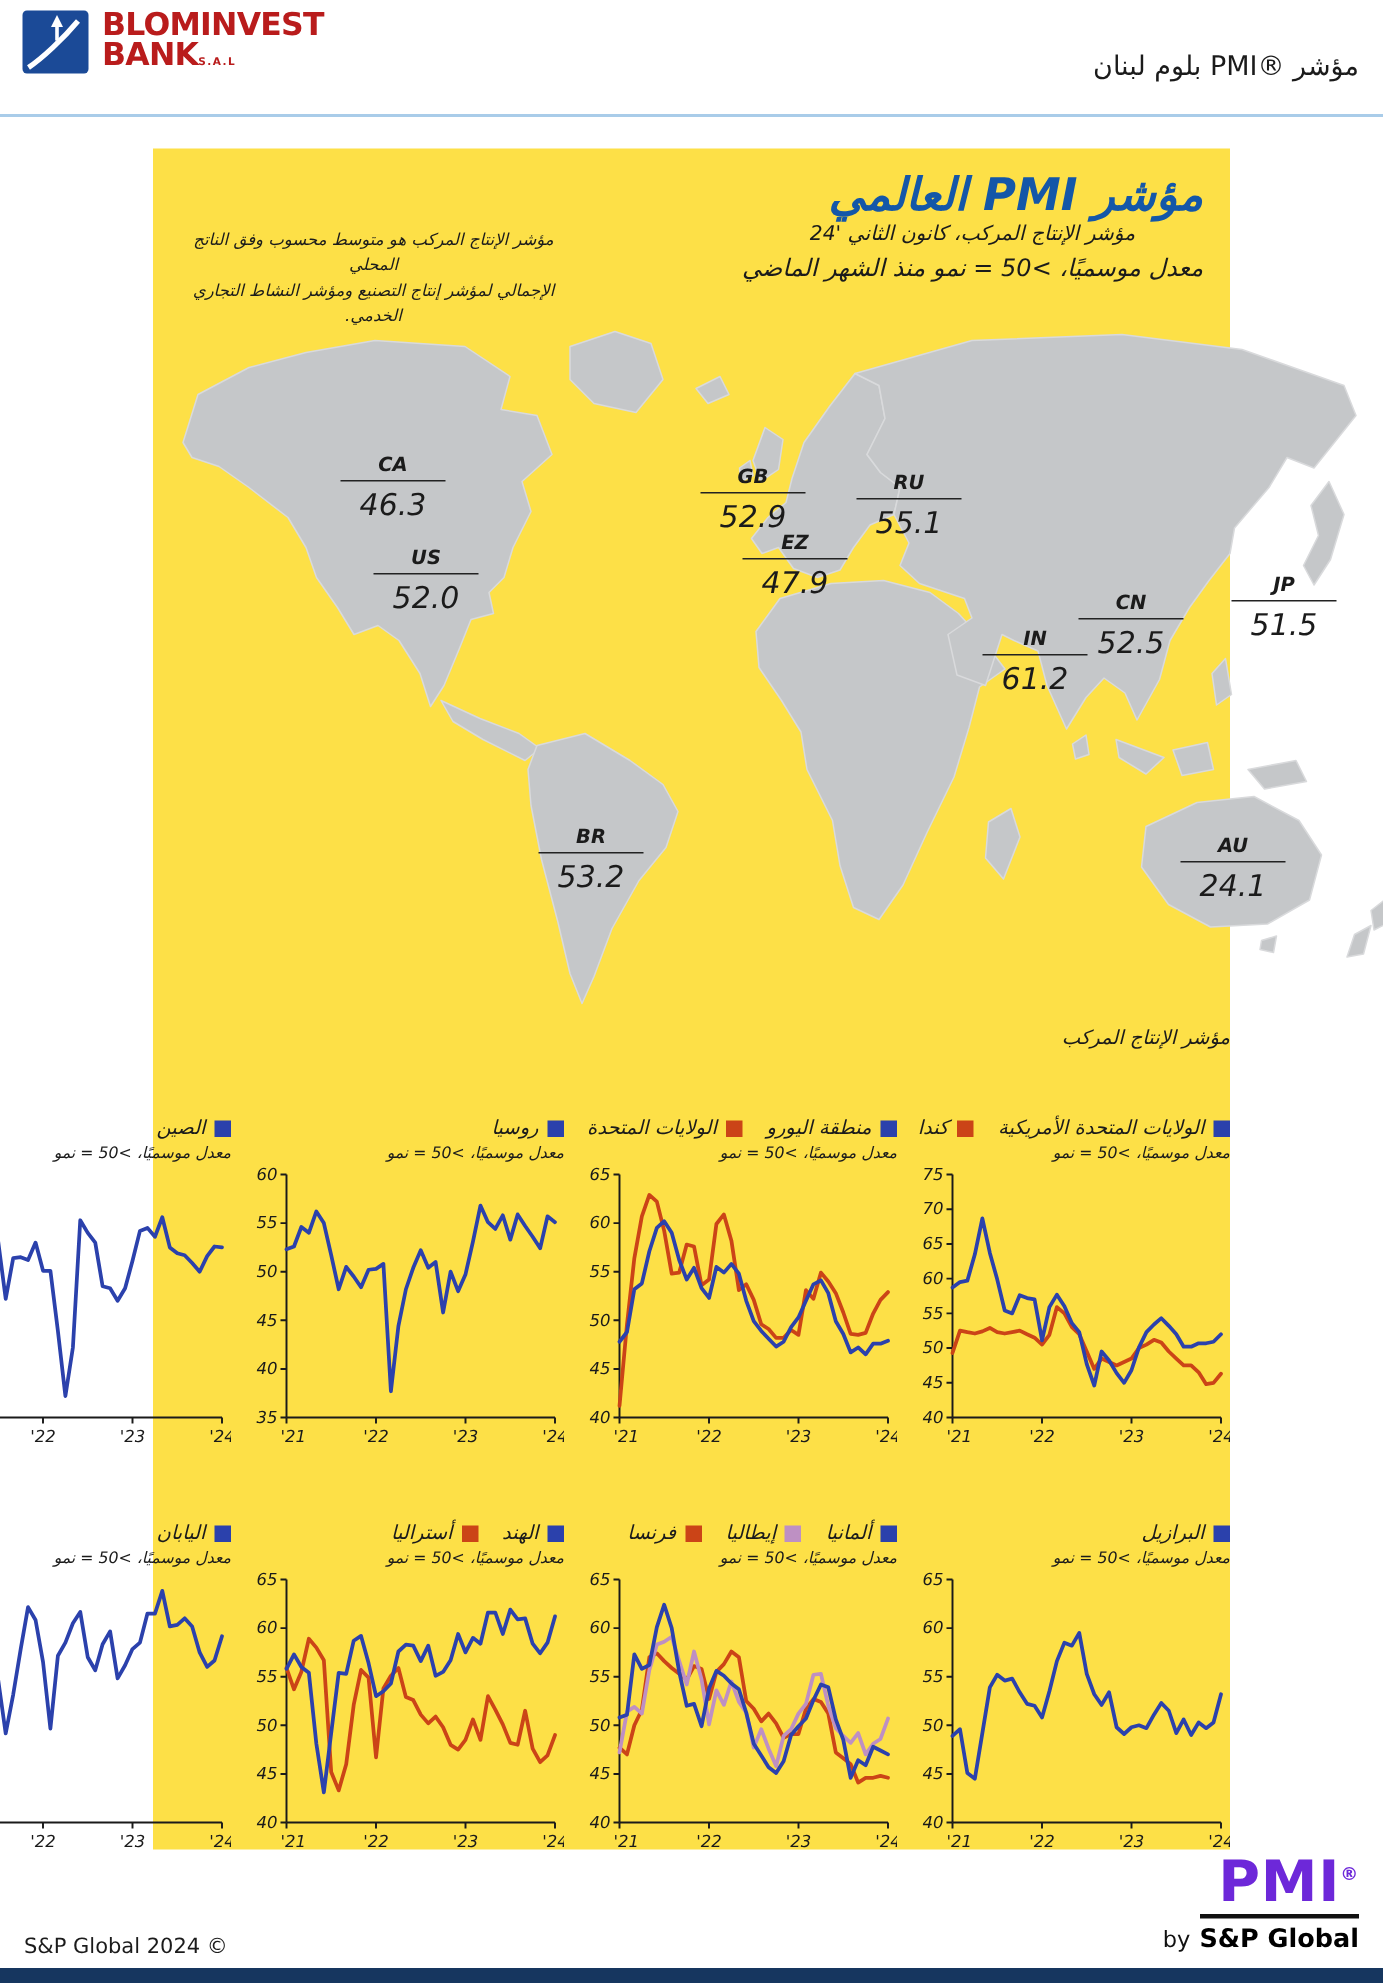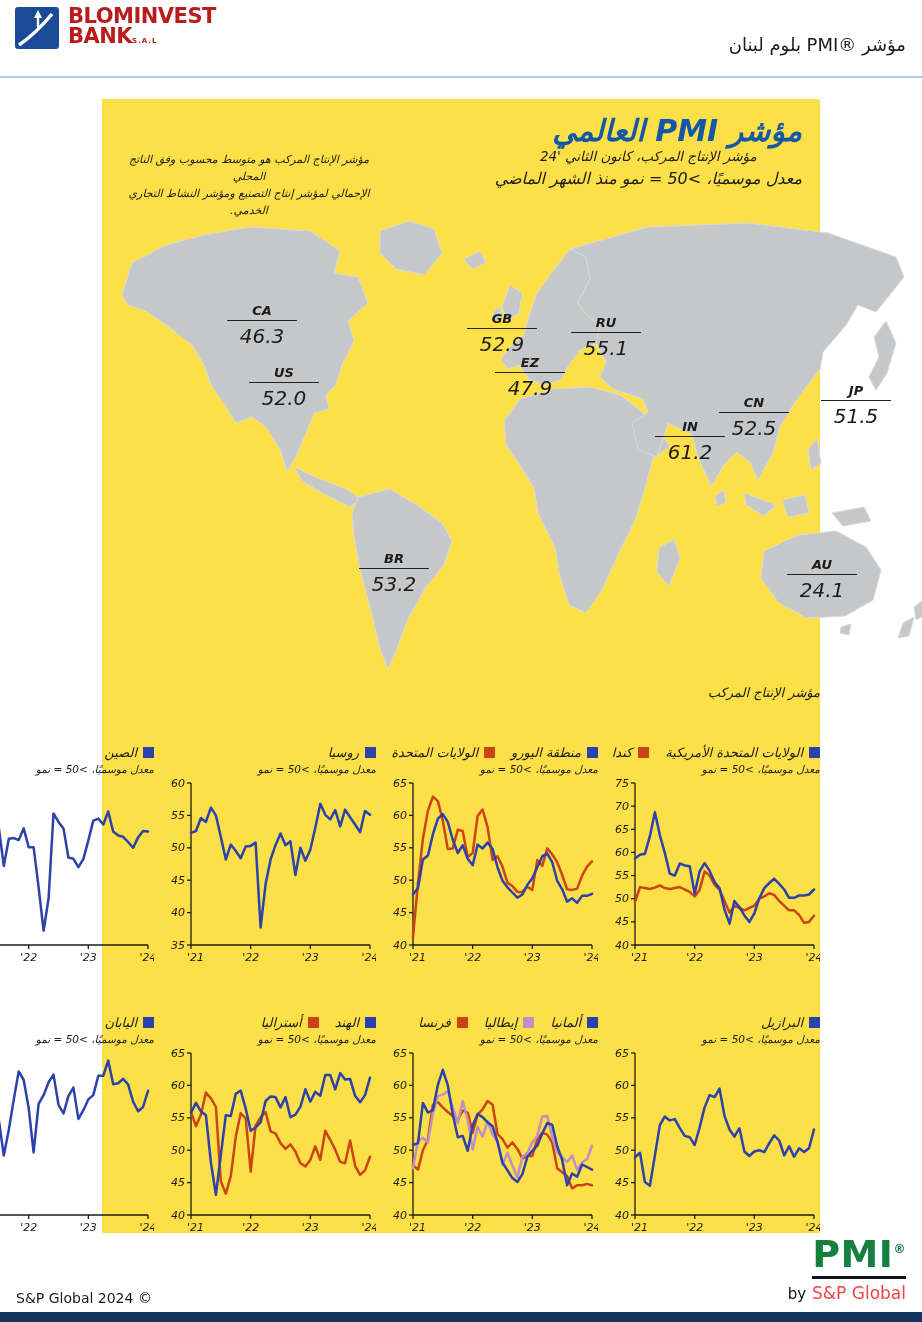--- a/index.html
+++ b/index.html
@@ -41,25 +41,25 @@
   .sq{width:11px;height:11px;display:inline-block;}
   .lb{font-size:13px;}
   .legend-note{font-size:10.5px;}
   .plot-wrap{direction:ltr;margin-top:2px;}
   .plot-wrap svg{display:block;}
 
   
   footer{height:79px;position:relative;}
   .copyright{position:absolute;left:16px;bottom:6px;font-size:14px;}
   .pmi-logo{position:absolute;right:16px;top:2px;text-align:right;}
-  .pmi-word{font-size:38px;font-weight:bold;color:#15803d;letter-spacing:0.5px;line-height:1.05;}
+  .pmi-word{font-size:38px;font-weight:bold;color:#6d28d9;letter-spacing:0.5px;line-height:1.05;}
   .pmi-word sup{font-size:12px;}
   .pmi-by{margin-top:1px;font-size:15px;color:#111;}
   .pmi-by .sp{display:inline-block;border-top:3px solid #111;padding-top:4px;margin-left:6px;
-    color:#ef4444;font-weight:normal;font-size:17px;}
+    color:#000000;font-weight:bold;font-size:17px;}
   .bottom-bar{height:12px;background:#16365f;width:100%;}
 </style>
 </head>
 <body>
 
 <div class="page">
 
   <header>
     <div class="logo">
       <svg width="46" height="44" viewBox="0 0 46 44">

